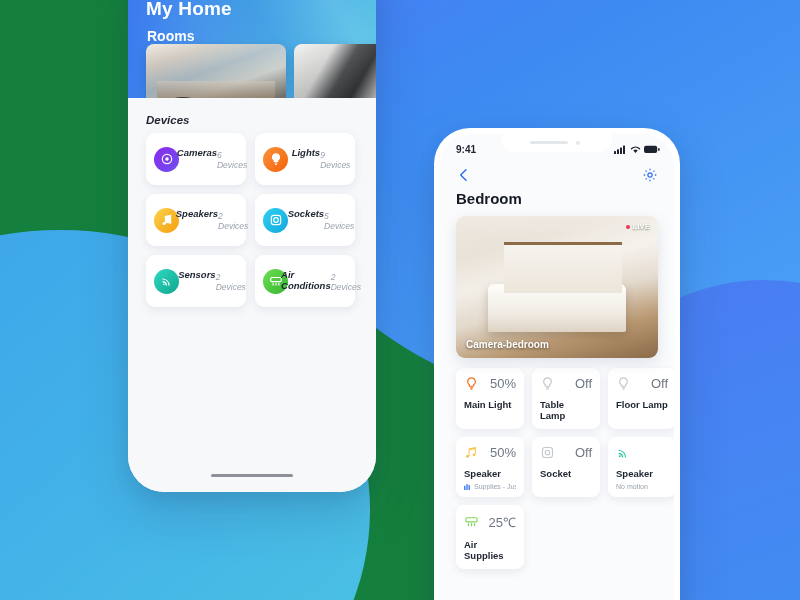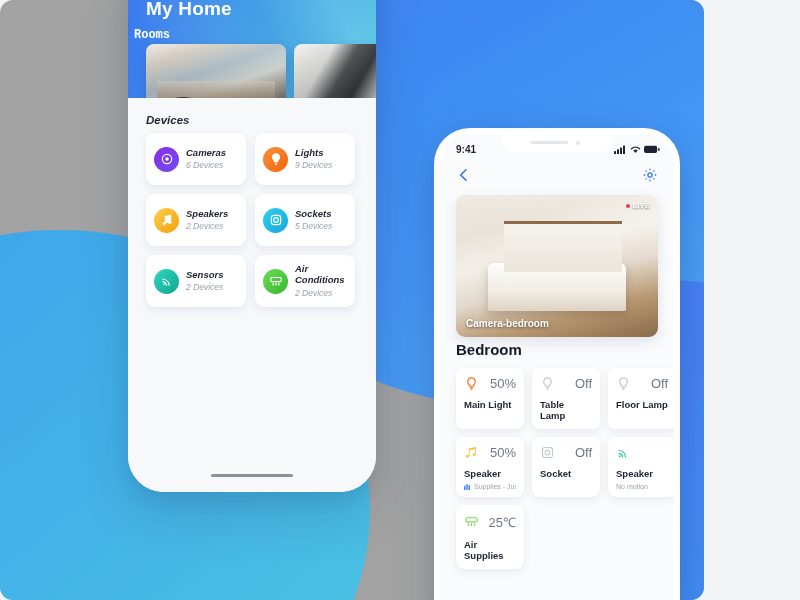--- a/index.html
+++ b/index.html
@@ -2,21 +2,21 @@
 <html><head>
 <meta charset="utf-8">
 <style>
   * { box-sizing: border-box; margin: 0; padding: 0; }
   html, body {
     width: 800px; height: 600px;
     overflow: hidden;
     font-family: "Liberation Sans", sans-serif;
     background: #f2f4f5;
   }
-  #stage { position: relative; width: 704px; height: 600px; overflow: hidden; background: #a3a3a3; border-radius: 13px; }
+  #stage { position: relative; width: 800px; height: 600px; overflow: hidden; background: #15803d; }
 
   
   .blob { position: absolute; border-radius: 50%; }
   #blob-topright {
     width: 760px; height: 640px;
     right: -210px; top: -230px;
     background: linear-gradient(150deg, #4f6ff5 0%, #3d8bf2 42%, #52a9f7 100%);
   }
   #blob-bottomleft {
     width: 620px; height: 560px;
@@ -56,22 +56,22 @@
     background:
       linear-gradient(100deg, rgba(47,111,240,0.92) 0%, rgba(46,147,232,0.80) 45%, rgba(63,195,230,0.72) 100%),
       linear-gradient(60deg, #9dc7e8 0%, #cfe3ee 30%, #8fb9d8 55%, #d7e7f0 80%, #7fb4d8 100%);
     background-size: cover, cover;
   }
   #home-title {
     position: absolute; left: 18px; top: 34px;
     color: #fff; font-size: 19px; font-weight: bold; letter-spacing: .2px;
   }
   #rooms-label {
-    position: absolute; left: 6px; top: 64px;
-    color: #fff; font-size: 12px; font-weight: bold; font-family: Liberation Mono, monospace;
+    position: absolute; left: 19px; top: 64px;
+    color: #fff; font-size: 14px; font-weight: bold;
   }
   #rooms-row {
     position: absolute; left: 18px; top: 80px; right: 0;
     display: flex; gap: 8px;
   }
   .room-card {
     position: relative; width: 140px; height: 80px; flex: 0 0 auto;
     border-radius: 8px; overflow: hidden;
     box-shadow: 0 5px 12px rgba(20,40,80,0.22);
     cursor: pointer;
@@ -110,21 +110,21 @@
     height: 52px; display: flex; align-items: center; gap: 7px;
     padding: 0 8px;
     box-shadow: 0 3px 9px rgba(40,60,110,0.09);
     cursor: pointer;
   }
   .dev-icon {
     width: 25px; height: 25px; border-radius: 50%;
     flex: 0 0 auto; display: flex; align-items: center; justify-content: center;
   }
   .dev-icon svg { width: 14px; height: 14px; display: block; }
-  .dev-text { display: flex; flex-direction: column; justify-content: center; min-width: 0; }
+  .dev-text { display: flex; flex-direction: row; justify-content: center; min-width: 0; }
   .dev-name { font-size: 9.5px; font-weight: bold; color: #1d2330; line-height: 1.12; }
   .dev-sub { font-size: 8.5px; color: #9aa2ae; margin-top: 2px; }
 
   #scenes-section { margin-top: 14px; }
   #scenes-row { display: flex; gap: 9px; margin-left: 18px; }
   .scene-card {
     background: #fff; border-radius: 9px; height: 31px;
     display: flex; align-items: center; gap: 7px; padding: 0 11px;
     box-shadow: 0 3px 9px rgba(40,60,110,0.09);
     cursor: pointer; flex: 0 0 auto;
@@ -395,30 +395,30 @@
             </svg>
         </span>
         <span id="gear-btn">
           <svg viewBox="0 0 24 24" fill="none" stroke="#2f6ff0" stroke-width="1.9">
               <circle cx="12" cy="12" r="3.2"></circle>
               <path d="M12 2.6v2.2M12 19.2v2.2M21.4 12h-2.2M4.8 12H2.6M18.6 5.4l-1.6 1.6M7 17l-1.6 1.6M18.6 18.6 17 17M7 7 5.4 5.4"></path>
             </svg>
         </span>
       </div>
 
+      <div id="room-title">Bedroom</div>
+
       <div id="camera-card">
         <div id="camera-img"></div>
         <div id="live-badge">
           <span id="live-dot"></span>
           <span id="live-text">LIVE</span>
         </div>
         <div id="camera-label">Camera-bedroom</div>
       </div>
-
-      <div id="room-title">Bedroom</div>
 
       <div id="controls-grid">
 
         <div class="ctl-card">
           <div class="ctl-top">
             <span>
               <svg width="15" height="15" viewBox="0 0 24 24" fill="none" stroke="#f2711c" stroke-width="1.8">
                   <path d="M12 3a6 6 0 0 0-3.4 11v2.4h6.8V14A6 6 0 0 0 12 3z"></path>
                   <path d="M9.8 19h4.4M10.6 21.2h2.8"></path>
                 </svg>

